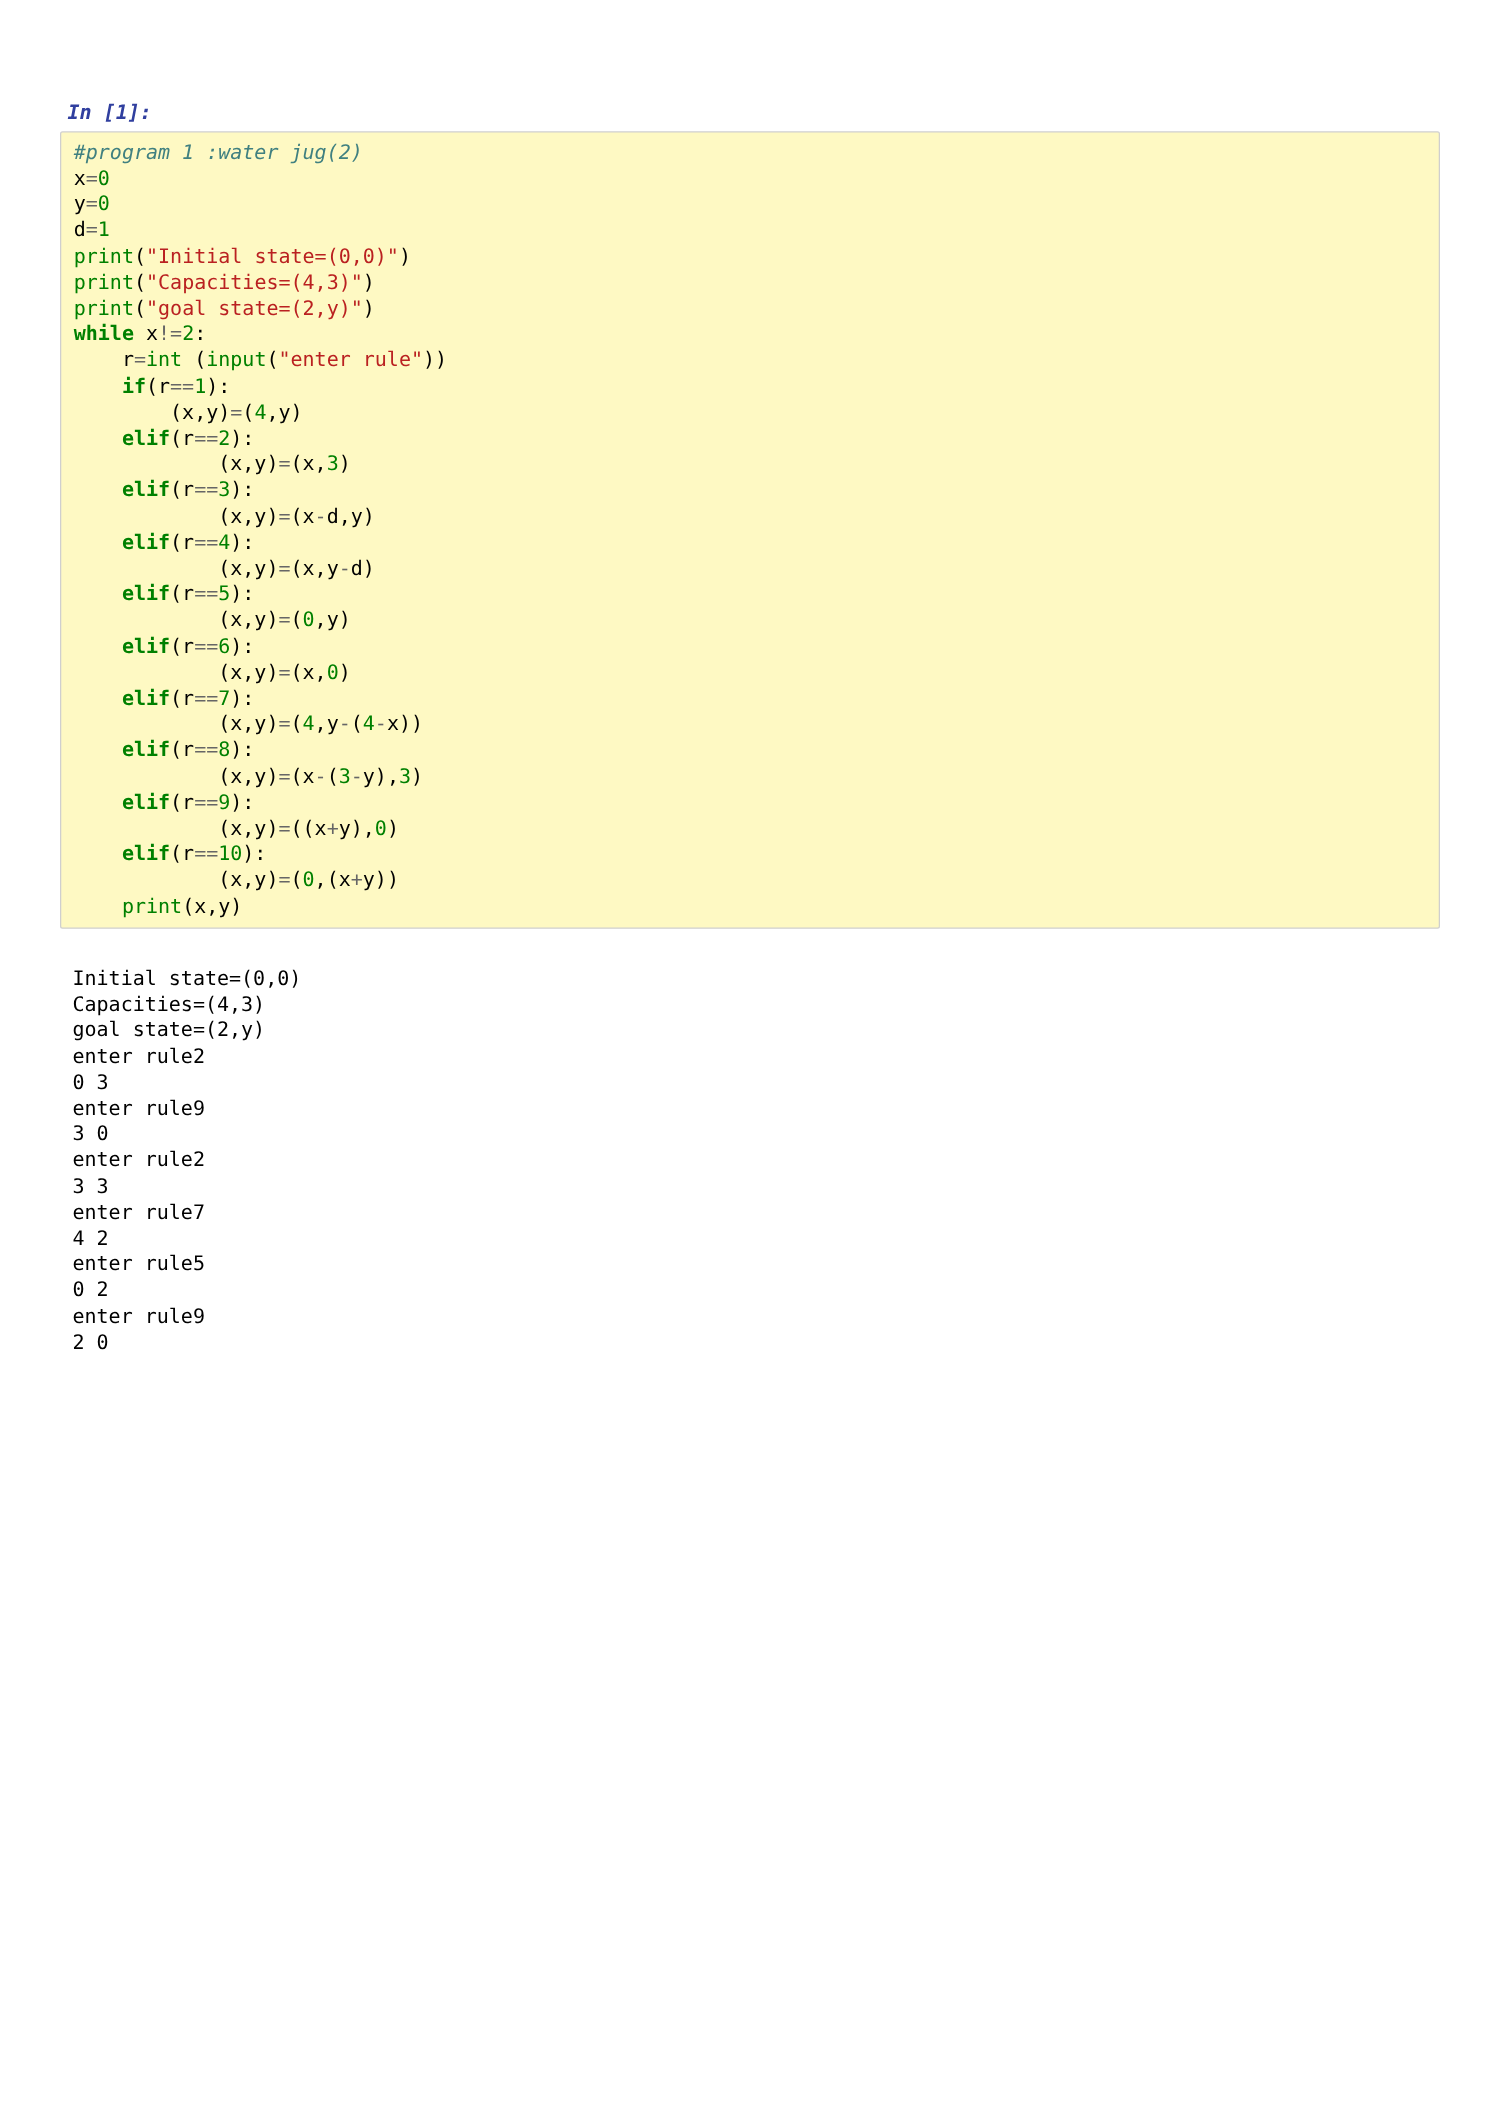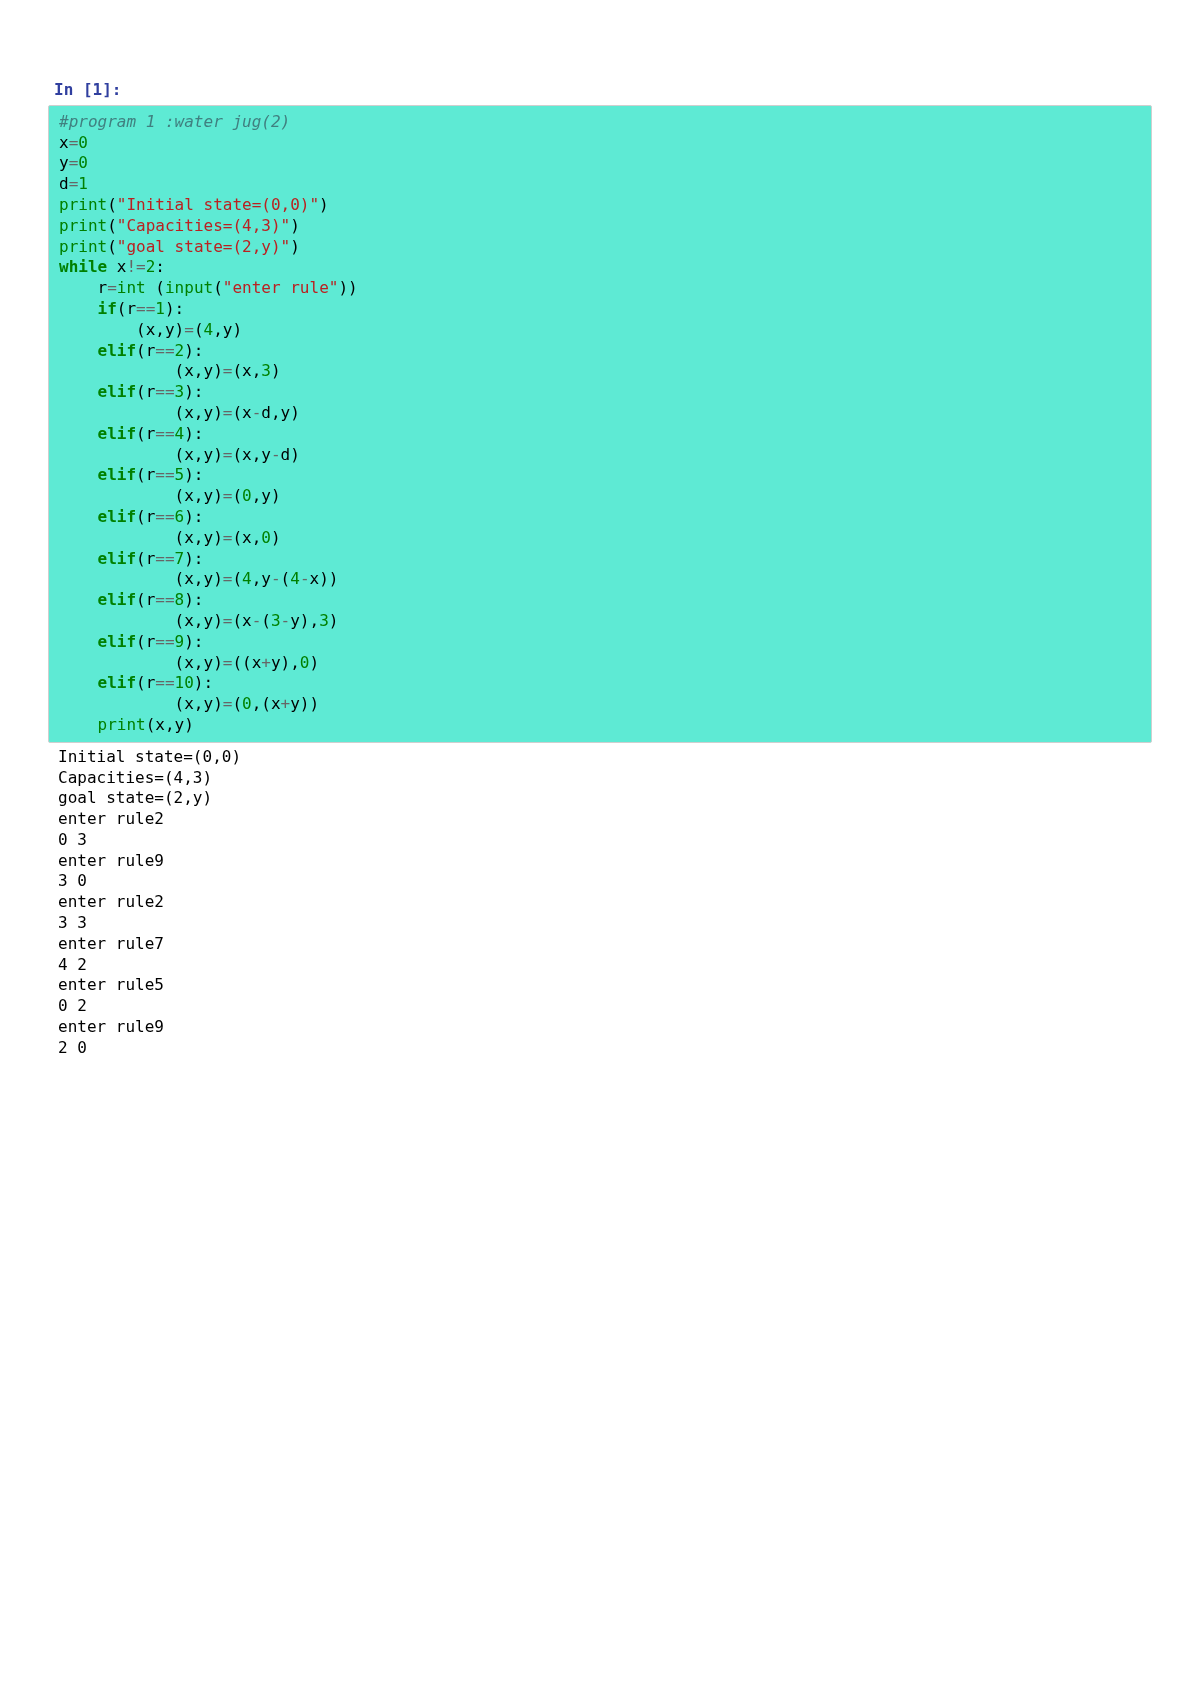--- a/index.html
+++ b/index.html
@@ -13,27 +13,28 @@
     width: 1200px;
   }
   .page {
     padding: 80px 48px 48px 48px;
   }
   .prompt {
     color: #303F9F;
     font-weight: bold;
     margin-bottom: 4px;
     padding-left: 6px;
+    font-style: italic;
   }
   .input-area {
     border: 1px solid #cfcfcf;
-    background: #5eead4;
+    background: #fef9c3;
     padding: 6px 10px;
     border-radius: 2px;
-    margin-bottom: 4px;
+    margin-bottom: 30px;
   }
   pre {
     margin: 0;
     white-space: pre;
     font-family: inherit;
     font-size: inherit;
   }
   .output-area {
     padding: 0 10px;
   }

